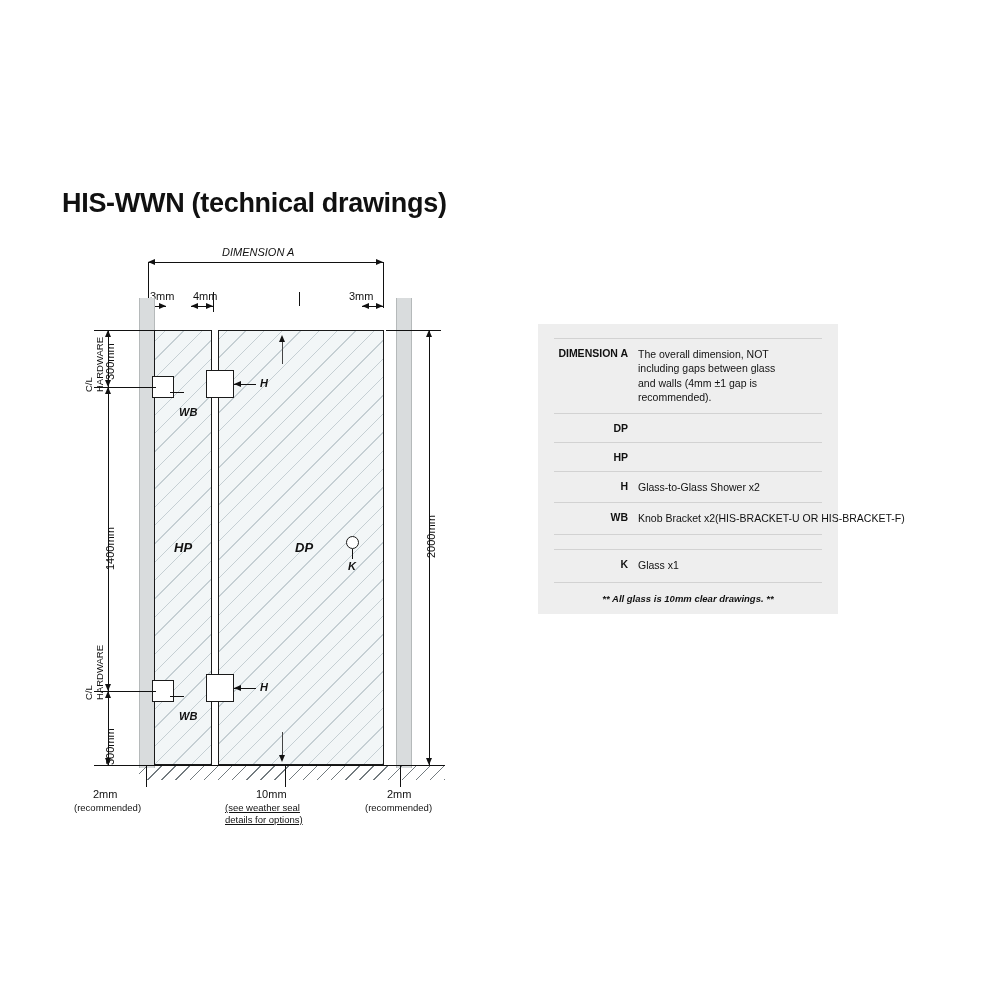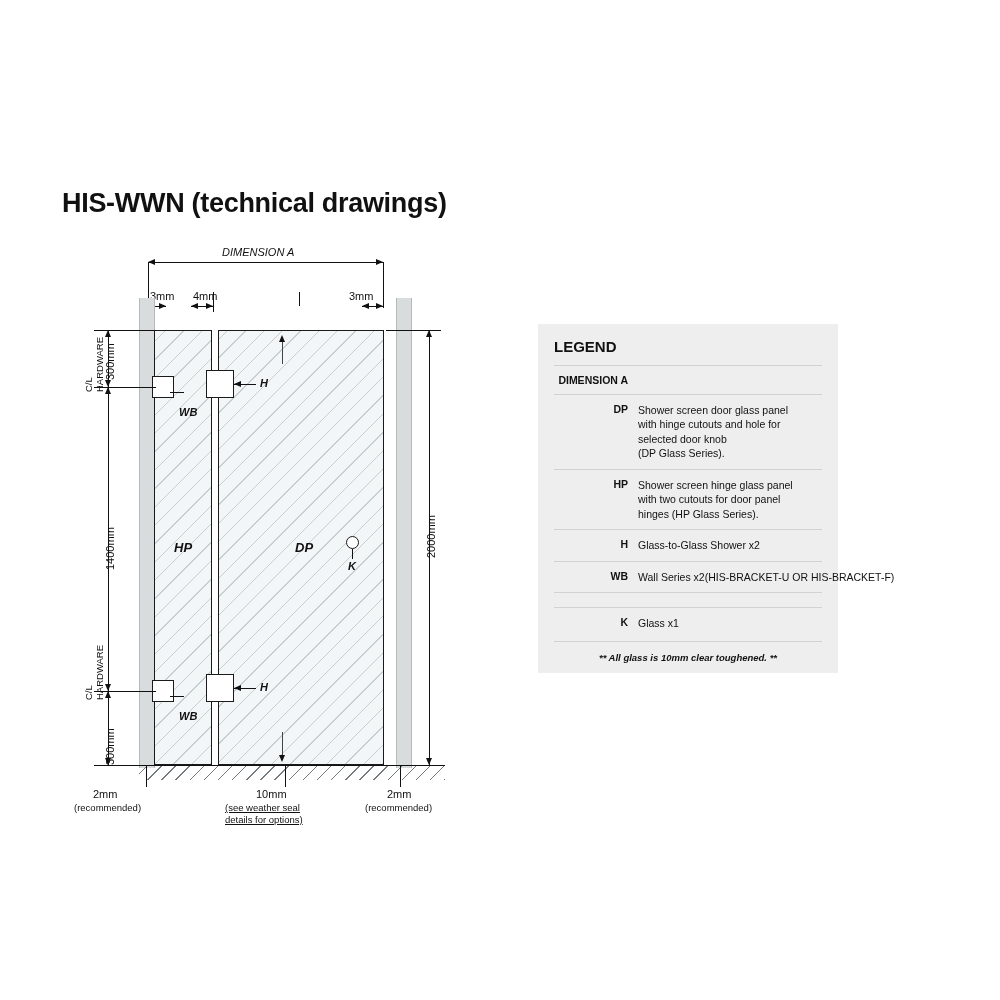--- a/index.html
+++ b/index.html
@@ -307,52 +307,48 @@
   <div class="lbl small" style="left:165px; top:562px; white-space:pre-line; line-height:1.25;text-decoration:underline;">(see weather seal
 details for options)</div>
 
   <div class="vline" style="left:340px; top:525px; height:22px;"></div>
   <div class="lbl" style="left:327px; top:548px;">2mm</div>
   <div class="lbl small" style="left:305px; top:562px;">(recommended)</div>
 
 </div>
 
 <div id="legend">
-  <h2>LEGEND</h2>
 
   <div class="lgrow">
     <div class="lgkey">DIMENSION A</div>
+    <div class="lgval">The overall dimension, NOT
+including gaps between glass
+and walls (4mm ±1 gap is
+recommended).</div>
   </div>
 
   <div class="lgrow">
     <div class="lgkey">DP</div>
-    <div class="lgval">Shower screen door glass panel
-with hinge cutouts and hole for
-selected door knob
-(DP Glass Series).</div>
   </div>
 
   <div class="lgrow">
     <div class="lgkey">HP</div>
-    <div class="lgval">Shower screen hinge glass panel
-with two cutouts for door panel
-hinges (HP Glass Series).</div>
   </div>
 
   <div class="lgrow">
     <div class="lgkey">H</div>
     <div class="lgval">Glass-to-Glass Shower x2</div>
   </div>
 
   <div class="lgrow wide">
     <div class="lgkey">WB</div>
-    <div class="lgval">Wall Series x2(HIS-BRACKET-U OR HIS-BRACKET-F)</div>
+    <div class="lgval">Knob Bracket x2(HIS-BRACKET-U OR HIS-BRACKET-F)</div>
   </div>
 
   <div class="spacerrow"></div>
 
   <div class="lgrow">
     <div class="lgkey">K</div>
     <div class="lgval">Glass x1</div>
   </div>
 
-  <div class="lgnote">** All glass is 10mm clear toughened. **</div>
+  <div class="lgnote">** All glass is 10mm clear drawings. **</div>
 </div>
 
 </body></html>

